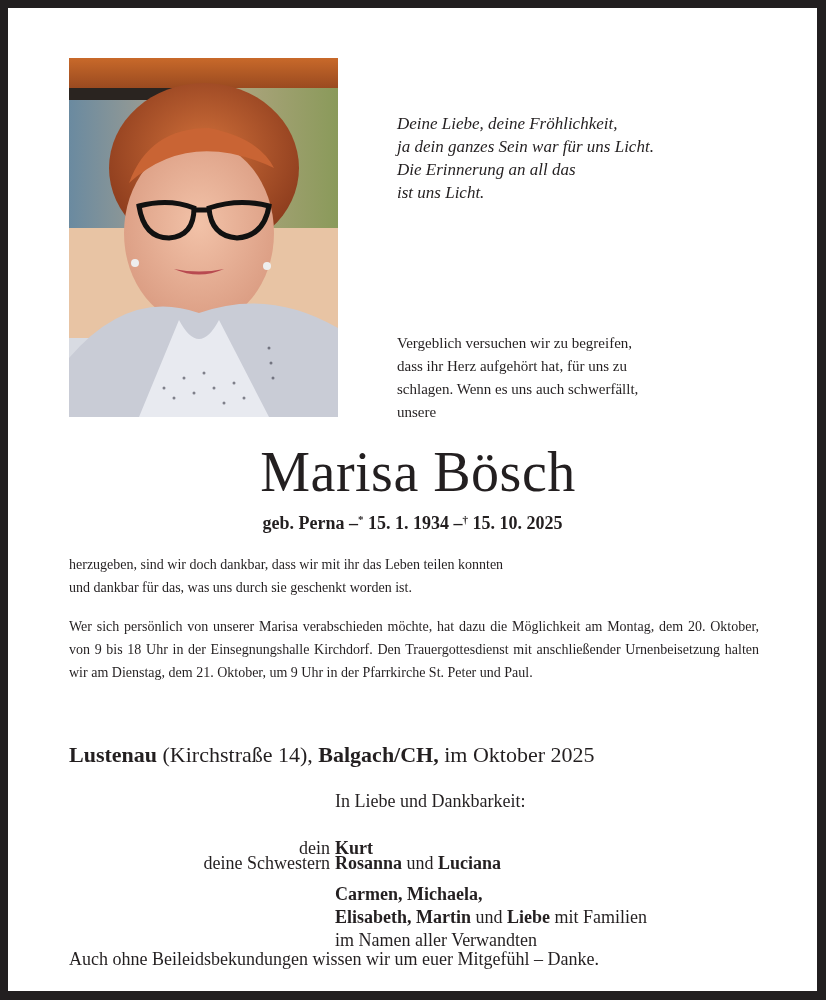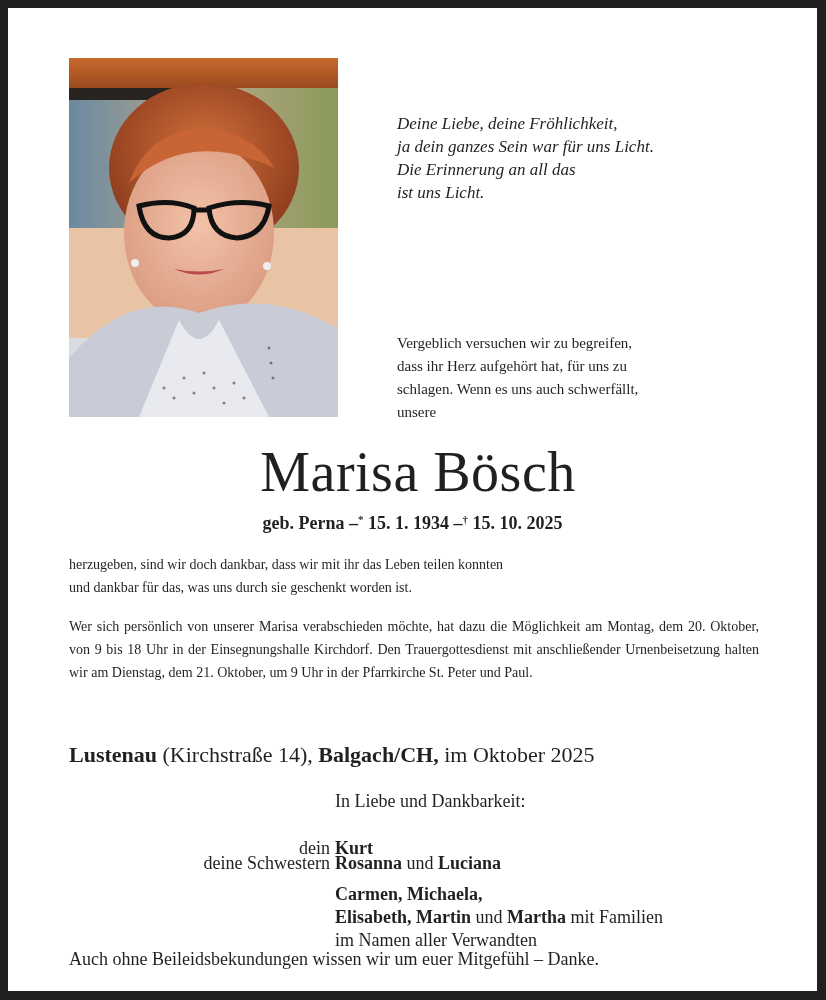--- a/index.html
+++ b/index.html
@@ -195,21 +195,21 @@
       </div>
       <div class="fam-row" style="top: 820px;">
         <span class="fam-rel">deine Schwestern</span>
         <span class="fam-names"><b>Rosanna</b><span> und </span><b>Luciana</b></span>
       </div>
       <div class="fam-row" style="top: 851px;">
         <span class="fam-names"><b>Carmen, Michaela,</b></span>
       </div>
       <div class="fam-row" style="top: 874px;">
         <span class="fam-rel"></span>
-        <span class="fam-names"><b>Elisabeth, Martin</b><span> und </span><b>Martha</b><span> mit Familien</span></span>
+        <span class="fam-names"><b>Elisabeth, Martin</b><span> und </span><b>Liebe</b><span> mit Familien</span></span>
       </div>
       <div class="fam-row" style="top: 897px;">
         <span class="fam-rel"></span>
         <span class="fam-names"><span>im Namen aller Verwandten</span></span>
       </div>
     </div>
 
   <div class="abs closing">Auch ohne Beileidsbekundungen wissen wir um euer Mitgefühl – Danke.</div>
 
 </div>

